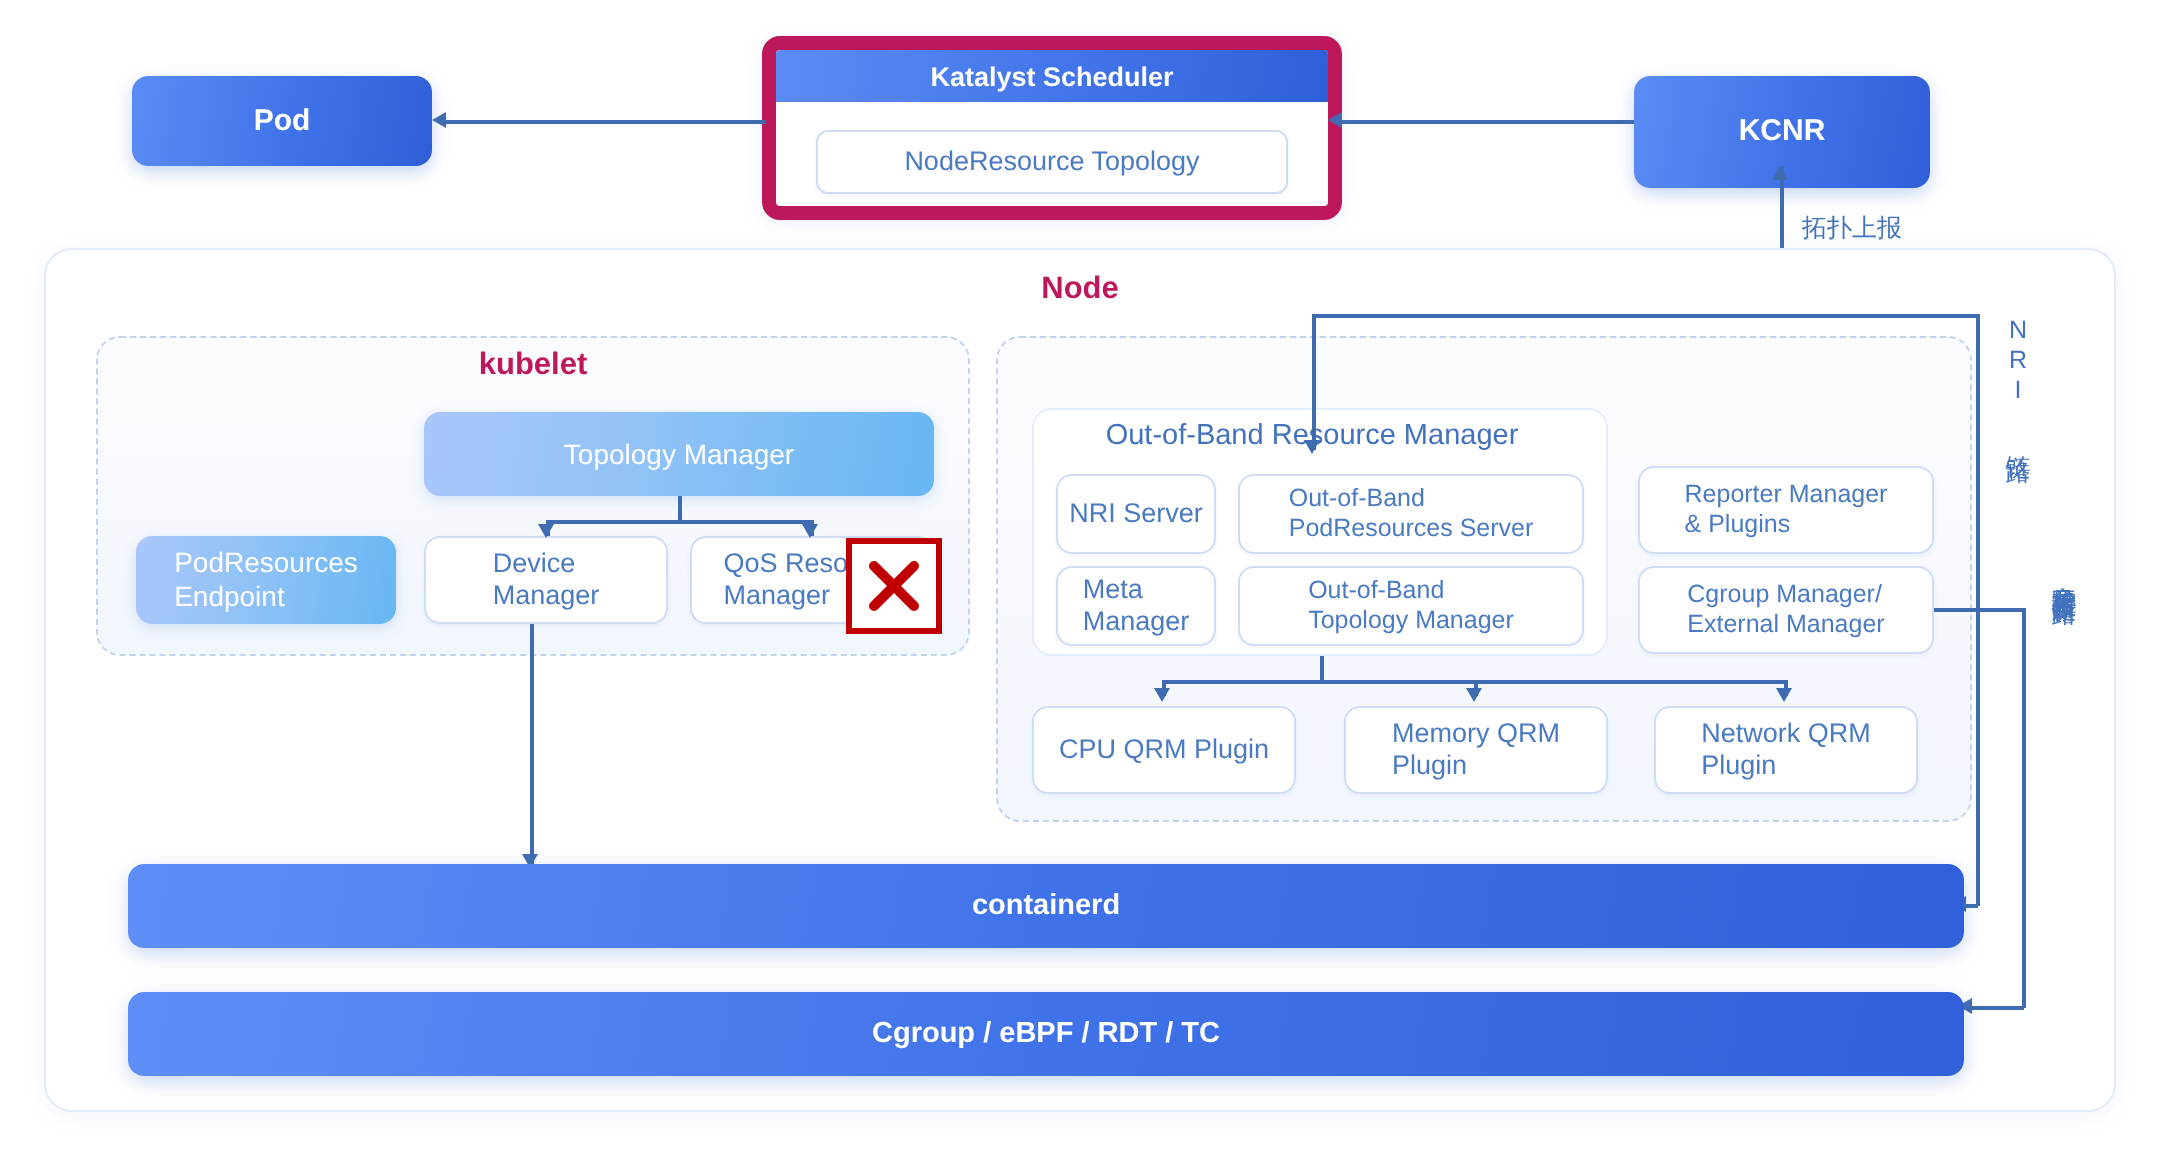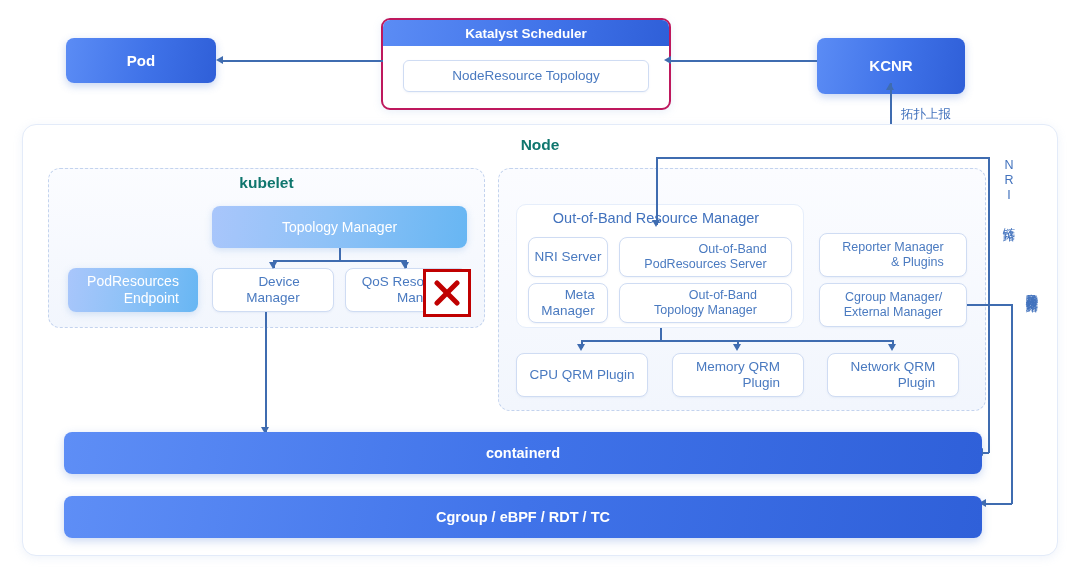--- a/index.html
+++ b/index.html
@@ -13,21 +13,21 @@
     overflow: hidden;
     color: #3d6ab5;
   }
   #stage { position: absolute; left:0; top:0; width:1080px; height:576px; }
 
   .abs { position: absolute; box-sizing: border-box; }
 
   
   .box {
     display: flex; align-items: center; justify-content: center;
-    text-align: right;
+    text-align: left;
     border-radius: 8px;
     line-height: 1.18;
   }
   .box-white {
     background: #ffffff;
     border: 1px solid #cfdcf3;
     color: #4a7ac0;
     font-size: 13.5px;
     box-shadow: 0 1px 2px rgba(120,150,200,.10);
   }
@@ -60,30 +60,30 @@
   .panel-inner-white {
     border: 1px solid #e6eefb;
     border-radius: 10px;
     background: #ffffff;
   }
   .panel-title {
     position: absolute;
     width: 100%;
     text-align: center;
     font-weight: bold;
-    color: #0f766e;
+    color: #be185d;
     font-size: 15.5px;
   }
   .panel-title.sm { font-size: 14.5px; font-weight: normal; color:#4272bd; }
 
   
   .sched-card {
     border-radius: 9px;
     background: #ffffff;
-    border: 2px solid #be185d;
+    border: 7px solid #be185d;
     box-shadow: 0 2px 9px rgba(140,170,220,.18);
     overflow: hidden;
   }
   .sched-head {
     height: 26px;
     background: linear-gradient(100deg, #5b8cf5 0%, #3f72e8 60%, #2f5fd8 100%);
     color: #fff; font-weight: bold; font-size: 13.5px;
     display:flex; align-items:center; justify-content:center;
   }
 

